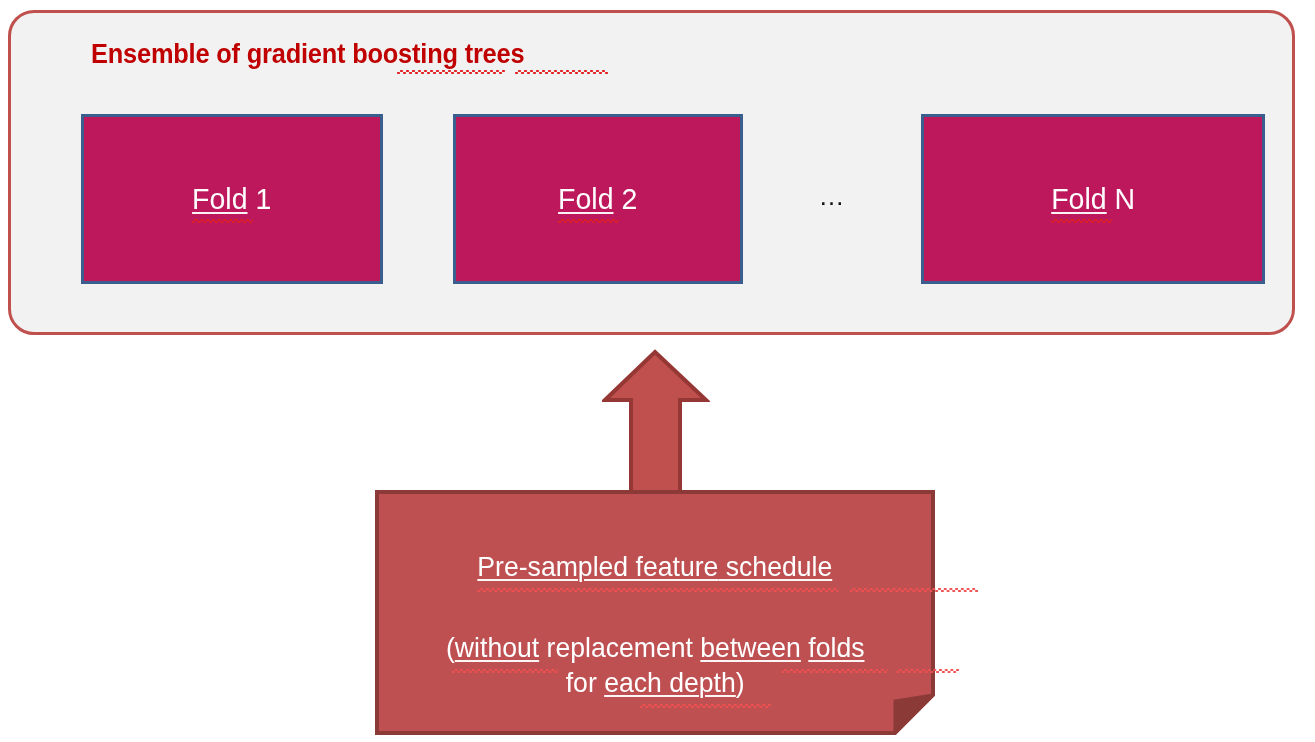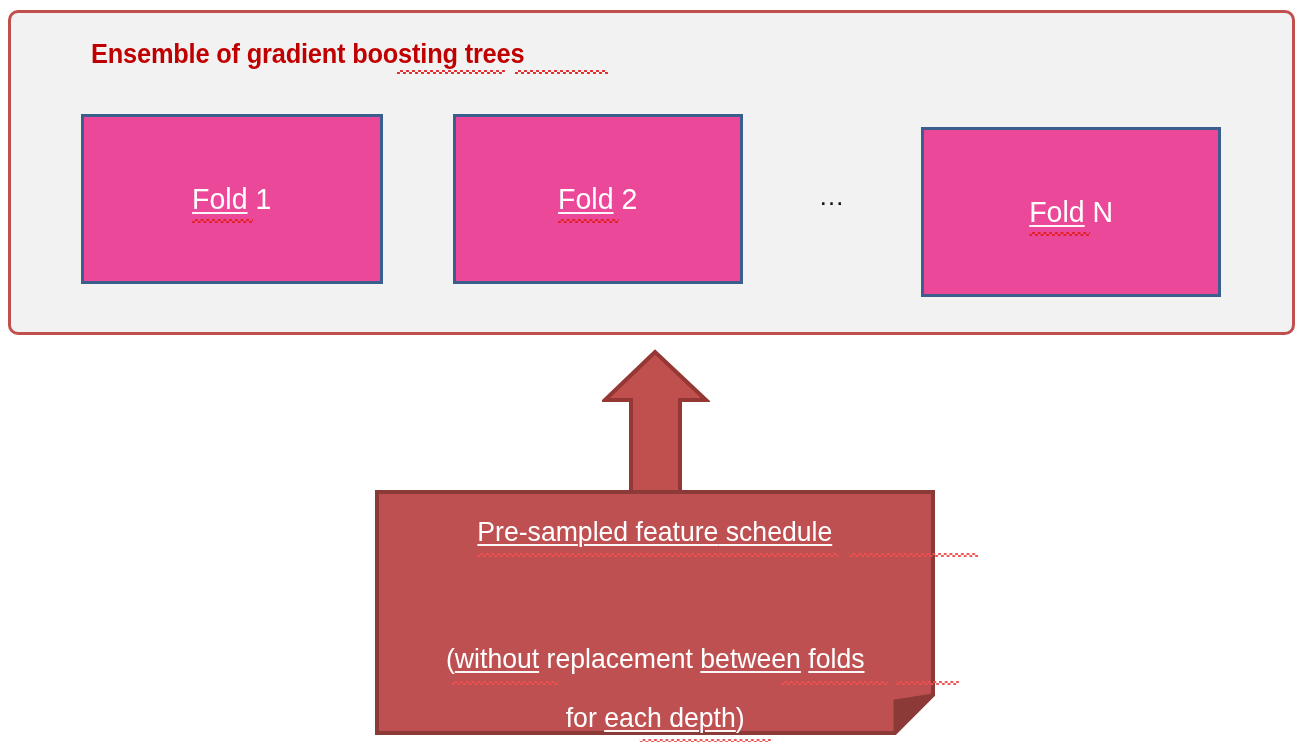--- a/index.html
+++ b/index.html
@@ -19,21 +19,21 @@
   
   .ensemble-panel {
     position: absolute;
     left: 8px;
     top: 10px;
     width: 1287px;
     height: 325px;
     box-sizing: border-box;
     background: #F2F2F2;
     border: 3px solid #C0504D;
-    border-radius: 10px;
+    border-radius: 26px;
   }
 
   .panel-title {
     position: absolute;
     left: 80px;
     top: 26px;
     font-size: 27px;
     font-weight: bold;
     color: #C00000;
     letter-spacing: -0.2px;
@@ -55,29 +55,29 @@
   }
   #sq-title-1 { left: 386px; top: 57px; width: 108px; }
   #sq-title-2 { left: 504px; top: 57px; width: 93px;  }
 
   
   .fold-box {
     position: absolute;
     top: 101px;
     height: 170px;
     box-sizing: border-box;
-    background: #ec4899;
+    background: #be185d;
     border: 3px solid #3A5F8F;
     display: flex;
     align-items: center;
     justify-content: center;
   }
   #fold-box-0 { left: 70px;  width: 302px; }
   #fold-box-1 { left: 442px; width: 290px; }
-  #fold-box-2 { left: 910px; width: 300px; margin-top: 13px; }
+  #fold-box-2 { left: 910px; width: 344px; }
 
   .fold-label {
     position: relative;
     font-size: 30px;
     color: #FFFFFF;
     line-height: 1;
     white-space: nowrap;
     transform: scaleX(0.95);
   }
   .fold-label .underline-word {
@@ -134,21 +134,21 @@
   .note-svg { position: absolute; inset: 0; }
   .note-text {
     position: absolute;
     left: 0;
     top: 0;
     width: 560px;
     height: 245px;
     display: flex;
     flex-direction: column;
     align-items: center;
-    justify-content: space-between;
+    justify-content: center;
     padding-top: 24px;
     box-sizing: border-box;
     color: #FFFFFF;
     font-size: 28px;
     line-height: 1.26;
     text-align: center;
   }
   .note-line { position: relative; white-space: nowrap; transform: scaleX(0.95); }
   .note-gap { height: 46px; }
   .u-word {

